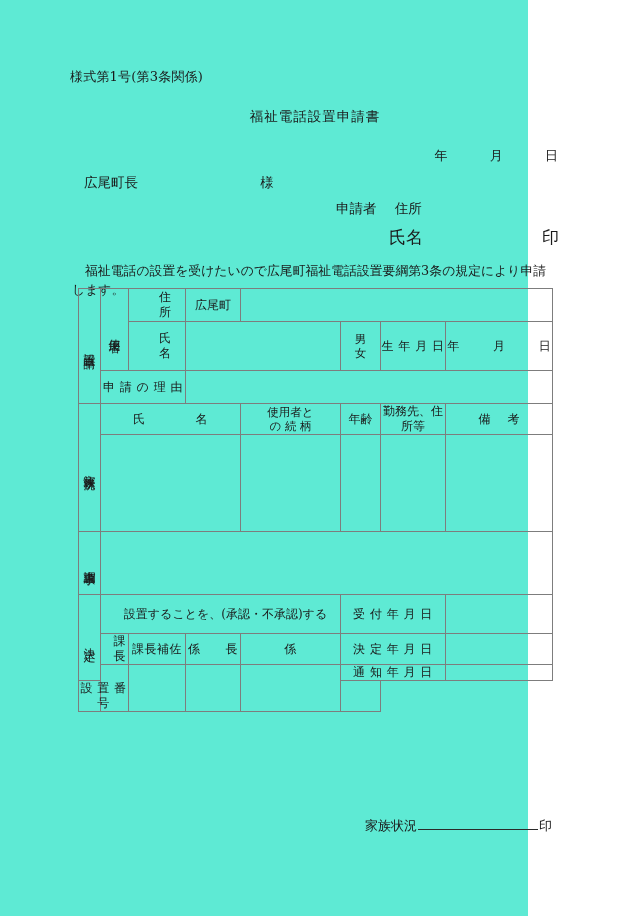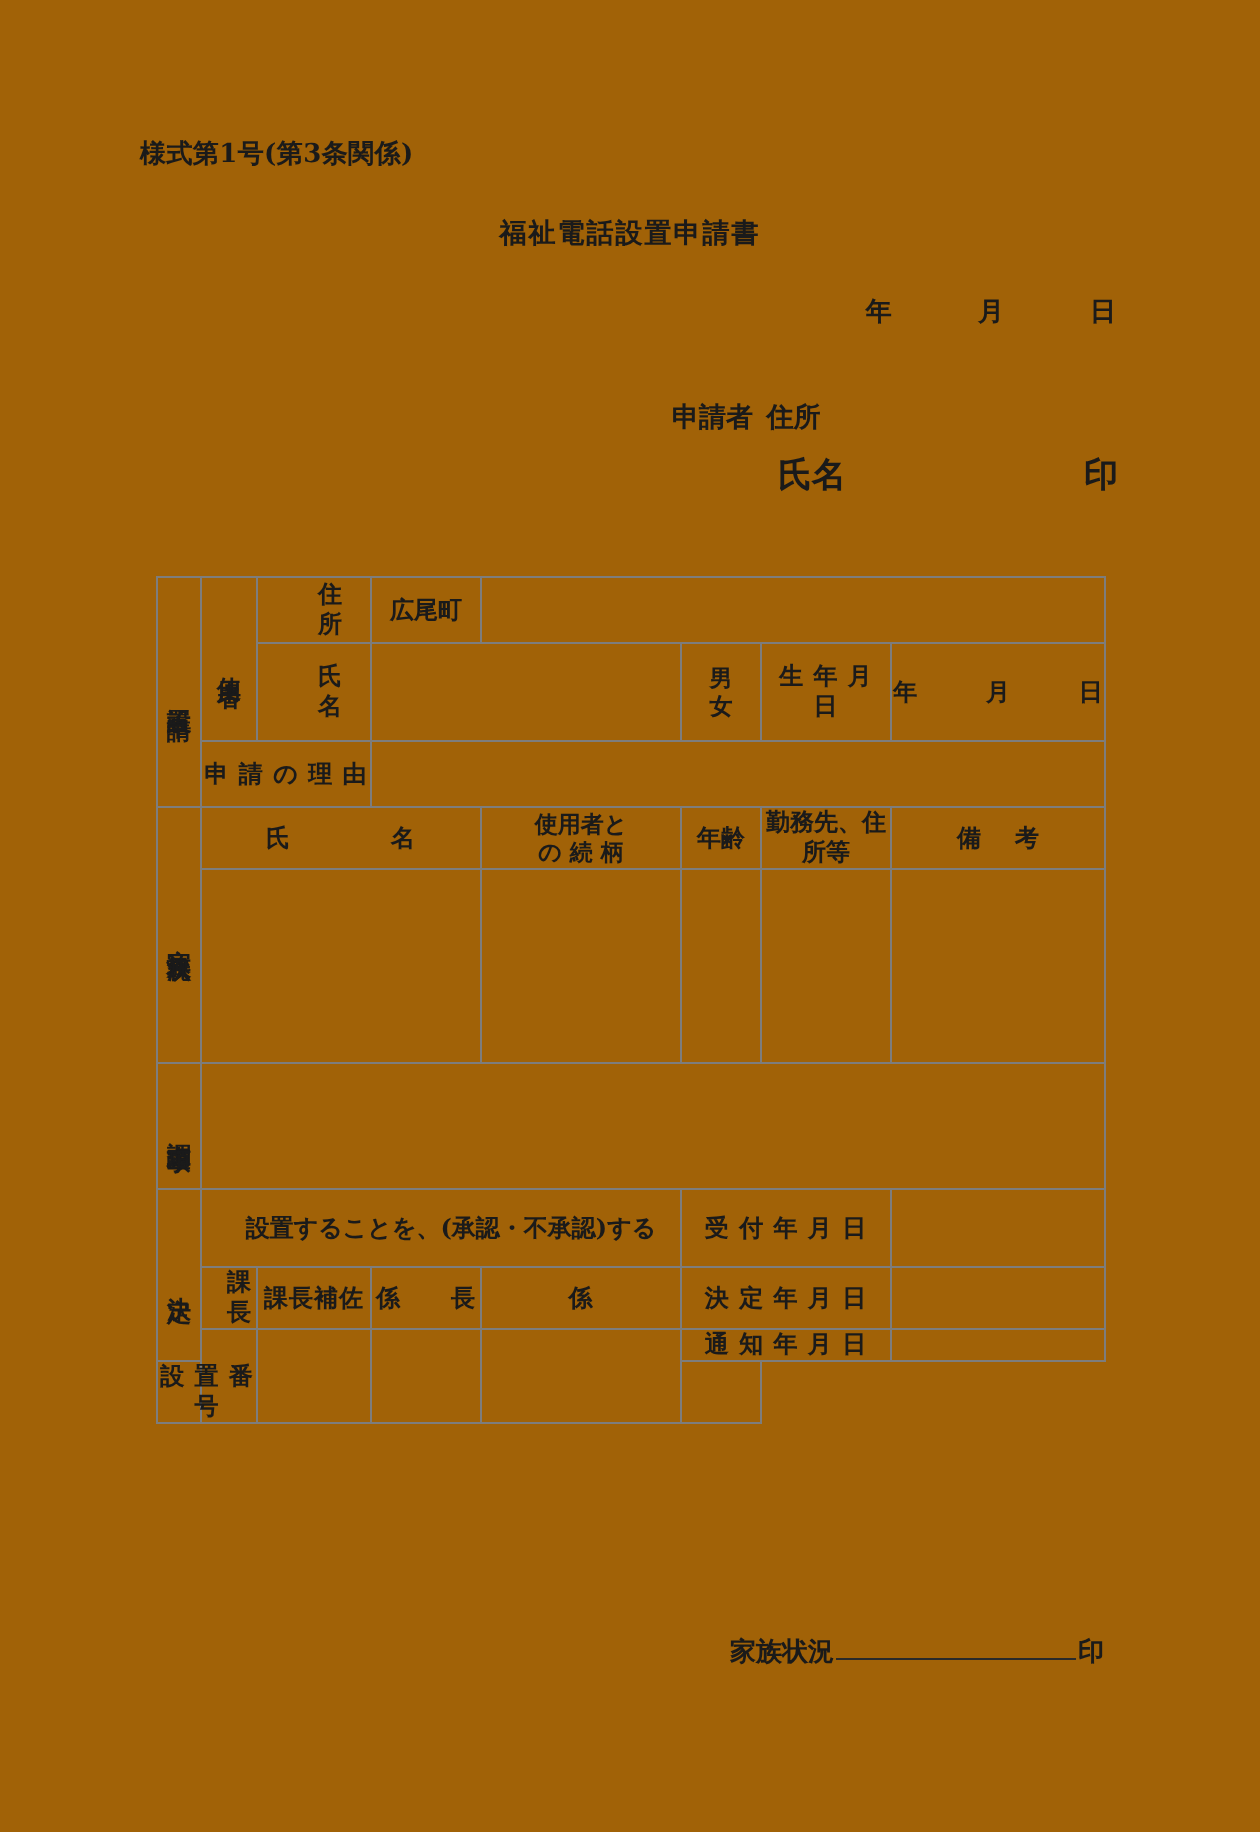--- a/index.html
+++ b/index.html
@@ -11,24 +11,23 @@
     width: 630px;
     height: 916px;
     font-family: "DejaVu Serif", "Liberation Serif", serif;
     color: #1a1a1a;
     position: relative;
     overflow: hidden;
   }
   .page {
     position: absolute;
     left: 0; top: 0;
-    width: 630px;
+    width: 528px;
     height: 916px;
-    background: #a16207;
-    font-weight: bold;
+    background: #5eead4;
   }
 
   
   .form-no {
     position: absolute;
     left: 70px;
     top: 68px;
     font-size: 13px;
     letter-spacing: 0.2px;
     white-space: nowrap;
@@ -69,21 +68,21 @@
   }
 
   .applicant {
     position: absolute;
     left: 336px;
     top: 200px;
     font-size: 13.5px;
     white-space: nowrap;
   }
   .applicant .lbl { display: inline-block; }
-  .applicant .field { display: inline-block; margin-left: 2px; }
+  .applicant .field { display: inline-block; margin-left: 14px; }
 
   .applicant-name {
     position: absolute;
     left: 389px;
     top: 226px;
     width: 170px;
     font-size: 17px;
     white-space: nowrap;
   }
   .applicant-name .stamp {
@@ -197,31 +196,36 @@
   <div class="date-line">
     <span class="inner">
       <span class="seg">年</span>
       <span class="gap"></span>
       <span class="seg">月</span>
       <span class="gap"></span>
       <span class="seg">日</span>
     </span>
   </div>
 
+  <div class="addressee">
+    <span>広尾町長</span>
+    <span class="sama">様</span>
+  </div>
 
   <div class="applicant">
     <span class="lbl">申請者</span>
     <span class="field">住所</span>
   </div>
 
   <div class="applicant-name">
     <span>氏名</span>
     <span class="stamp">印</span>
   </div>
 
+  <div class="intro">福祉電話の設置を受けたいので広尾町福祉電話設置要綱第3条の規定により申請します。</div>
 
   <table class="form">
     <colgroup>
       <col style="width:22px">
       <col style="width:28px">
       <col style="width:57px">
       <col style="width:55px">
       <col style="width:100px">
       <col style="width:40px">
       <col style="width:65px">

